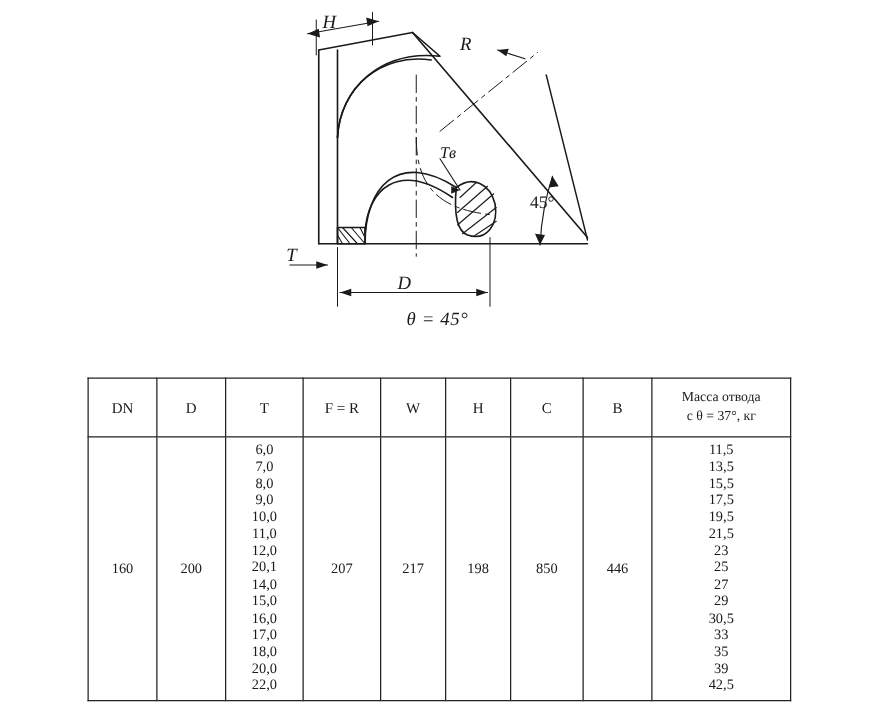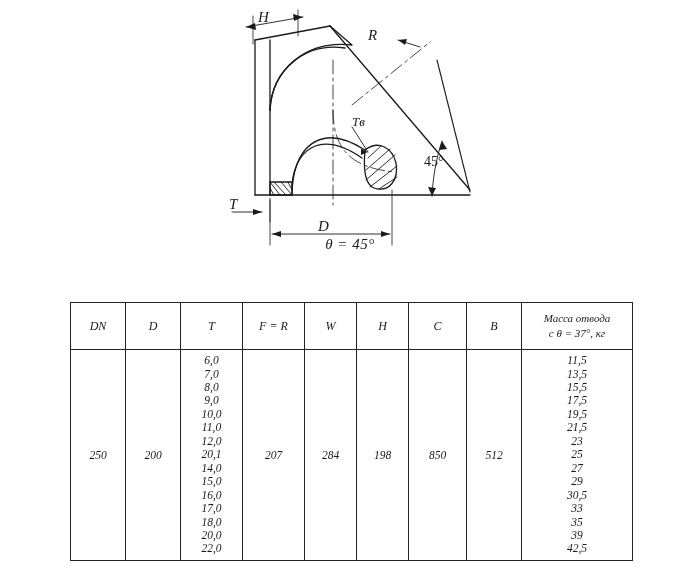--- a/index.html
+++ b/index.html
@@ -18,38 +18,37 @@
   #drawing {
     position: absolute;
     left: 0;
     top: 0;
     width: 700px;
     height: 290px;
   }
   .angle-caption {
     position: absolute;
     left: 0;
-    top: 236px;
+    top: 248px;
     width: 700px;
     text-align: center;
     font-style: italic;
     font-size: 15px;
     letter-spacing: 0.5px;
   }
   #table-wrap {
     position: absolute;
     left: 70px;
     top: 302px;
     width: 562px;
   }
   table.spec {
     border-collapse: collapse;
     width: 562px;
     table-layout: fixed;
-    font-style: italic;
   }
   table.spec th, table.spec td {
     border: 1px solid #222;
     text-align: center;
     vertical-align: middle;
     font-size: 11.5px;
     font-family: "Liberation Serif", serif;
     padding: 0;
   }
   table.spec thead th {
@@ -168,42 +167,42 @@
         <th>C</th>
         <th>B</th>
         <th class="mass">
           <div>Масса отвода</div>
           <div>с θ = 37°, кг</div>
         </th>
       </tr>
     </thead>
     <tbody>
       <tr>
-        <td class="mid">250</td>
+        <td class="mid">160</td>
         <td class="mid">200</td>
         <td class="stack">6,0
 7,0
 8,0
 9,0
 10,0
 11,0
 12,0
 20,1
 14,0
 15,0
 16,0
 17,0
 18,0
 20,0
 22,0</td>
         <td class="mid">207</td>
-        <td class="mid">284</td>
+        <td class="mid">217</td>
         <td class="mid">198</td>
         <td class="mid">850</td>
-        <td class="mid">512</td>
+        <td class="mid">446</td>
         <td class="stack">11,5
 13,5
 15,5
 17,5
 19,5
 21,5
 23
 25
 27
 29

